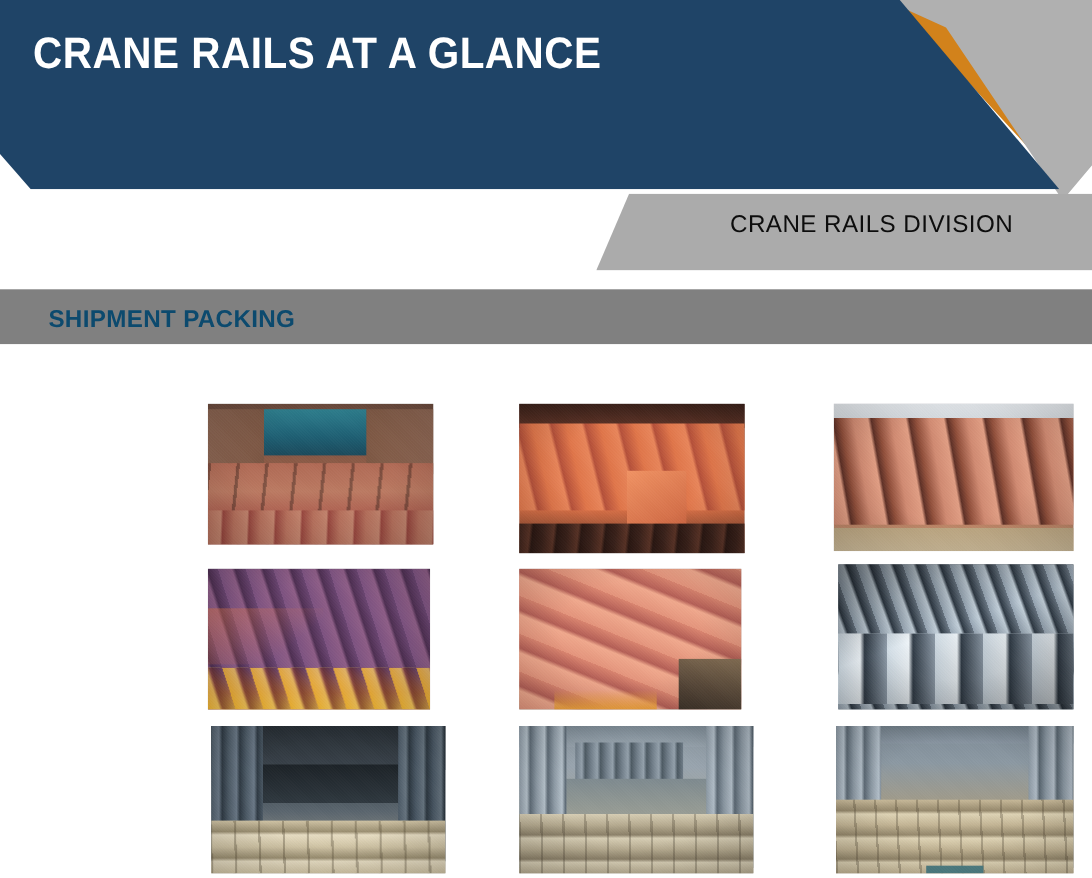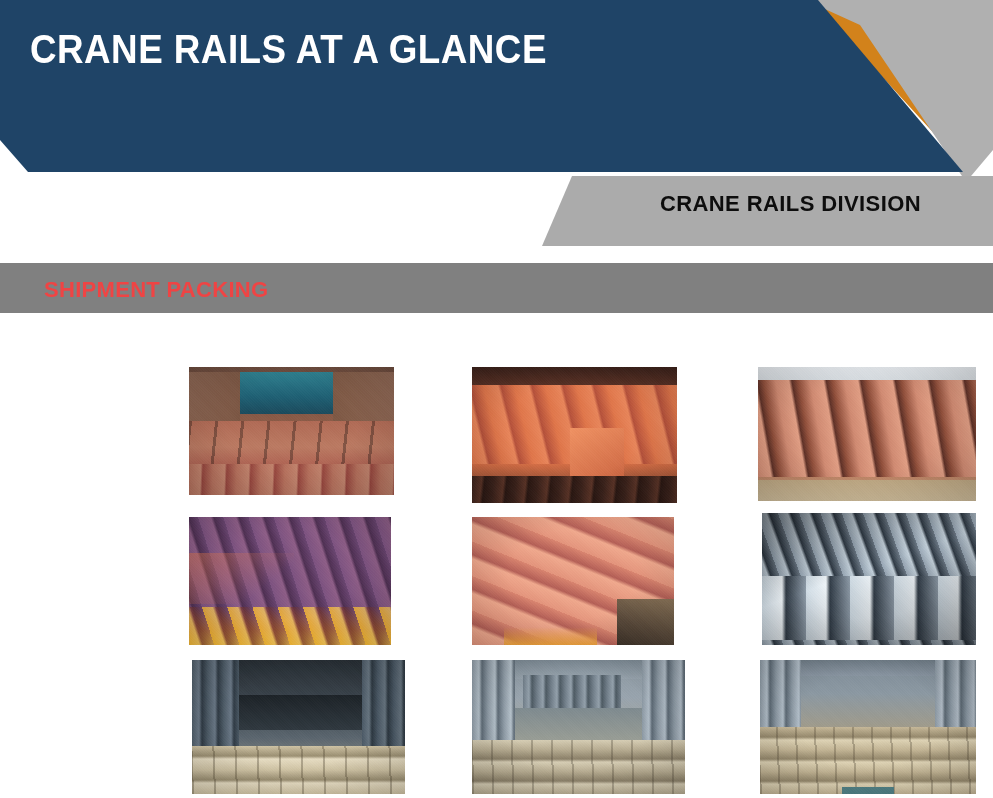--- a/index.html
+++ b/index.html
@@ -47,33 +47,33 @@
   
   .division-band{
     position:absolute; left:0; top:176px; width:993px; height:70px;
     background:#ababab;
     clip-path:polygon(572px 0px, 993px 0px, 993px 70px, 542px 70px);
   }
   .division-label{
     position:absolute; right:72px; top:191px;
     color:#0d0d0d;
     font-size:22px;
-    font-weight:bold;
+    font-weight:normal;
     letter-spacing:0.4px;
     white-space:nowrap;
   }
 
   
   .section-band{
     position:absolute; left:0; top:263px; width:993px; height:50px;
     background:#808080;
   }
   .section-label{
     position:absolute; left:44px; top:277px;
-    color:#ef4444;
+    color:#0c4a6e;
     font-size:22px;
     font-weight:bold;
     letter-spacing:0.3px;
     white-space:nowrap;
     text-align:center;
   }
 
   
   .gallery{
     position:absolute; left:0; top:313px; width:993px; height:485px;

